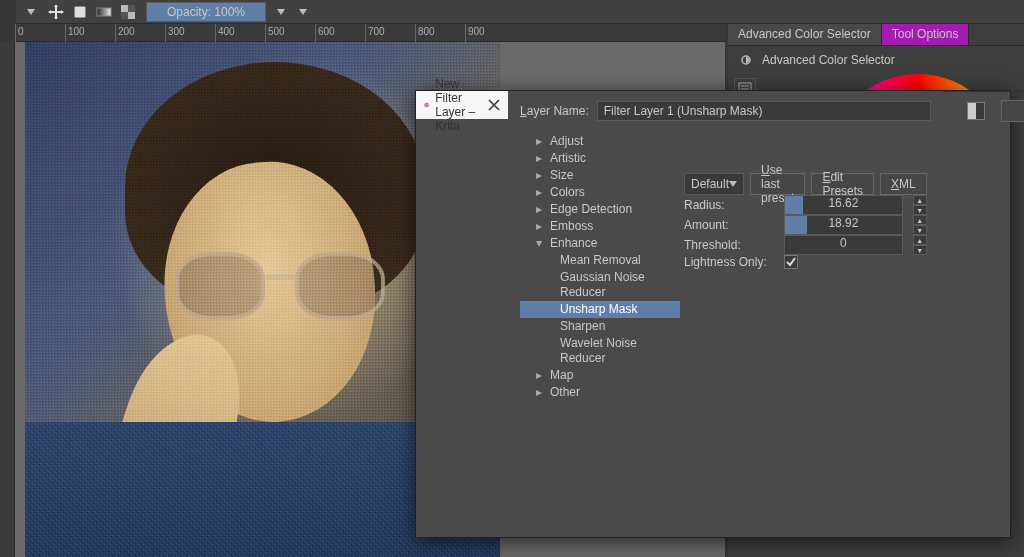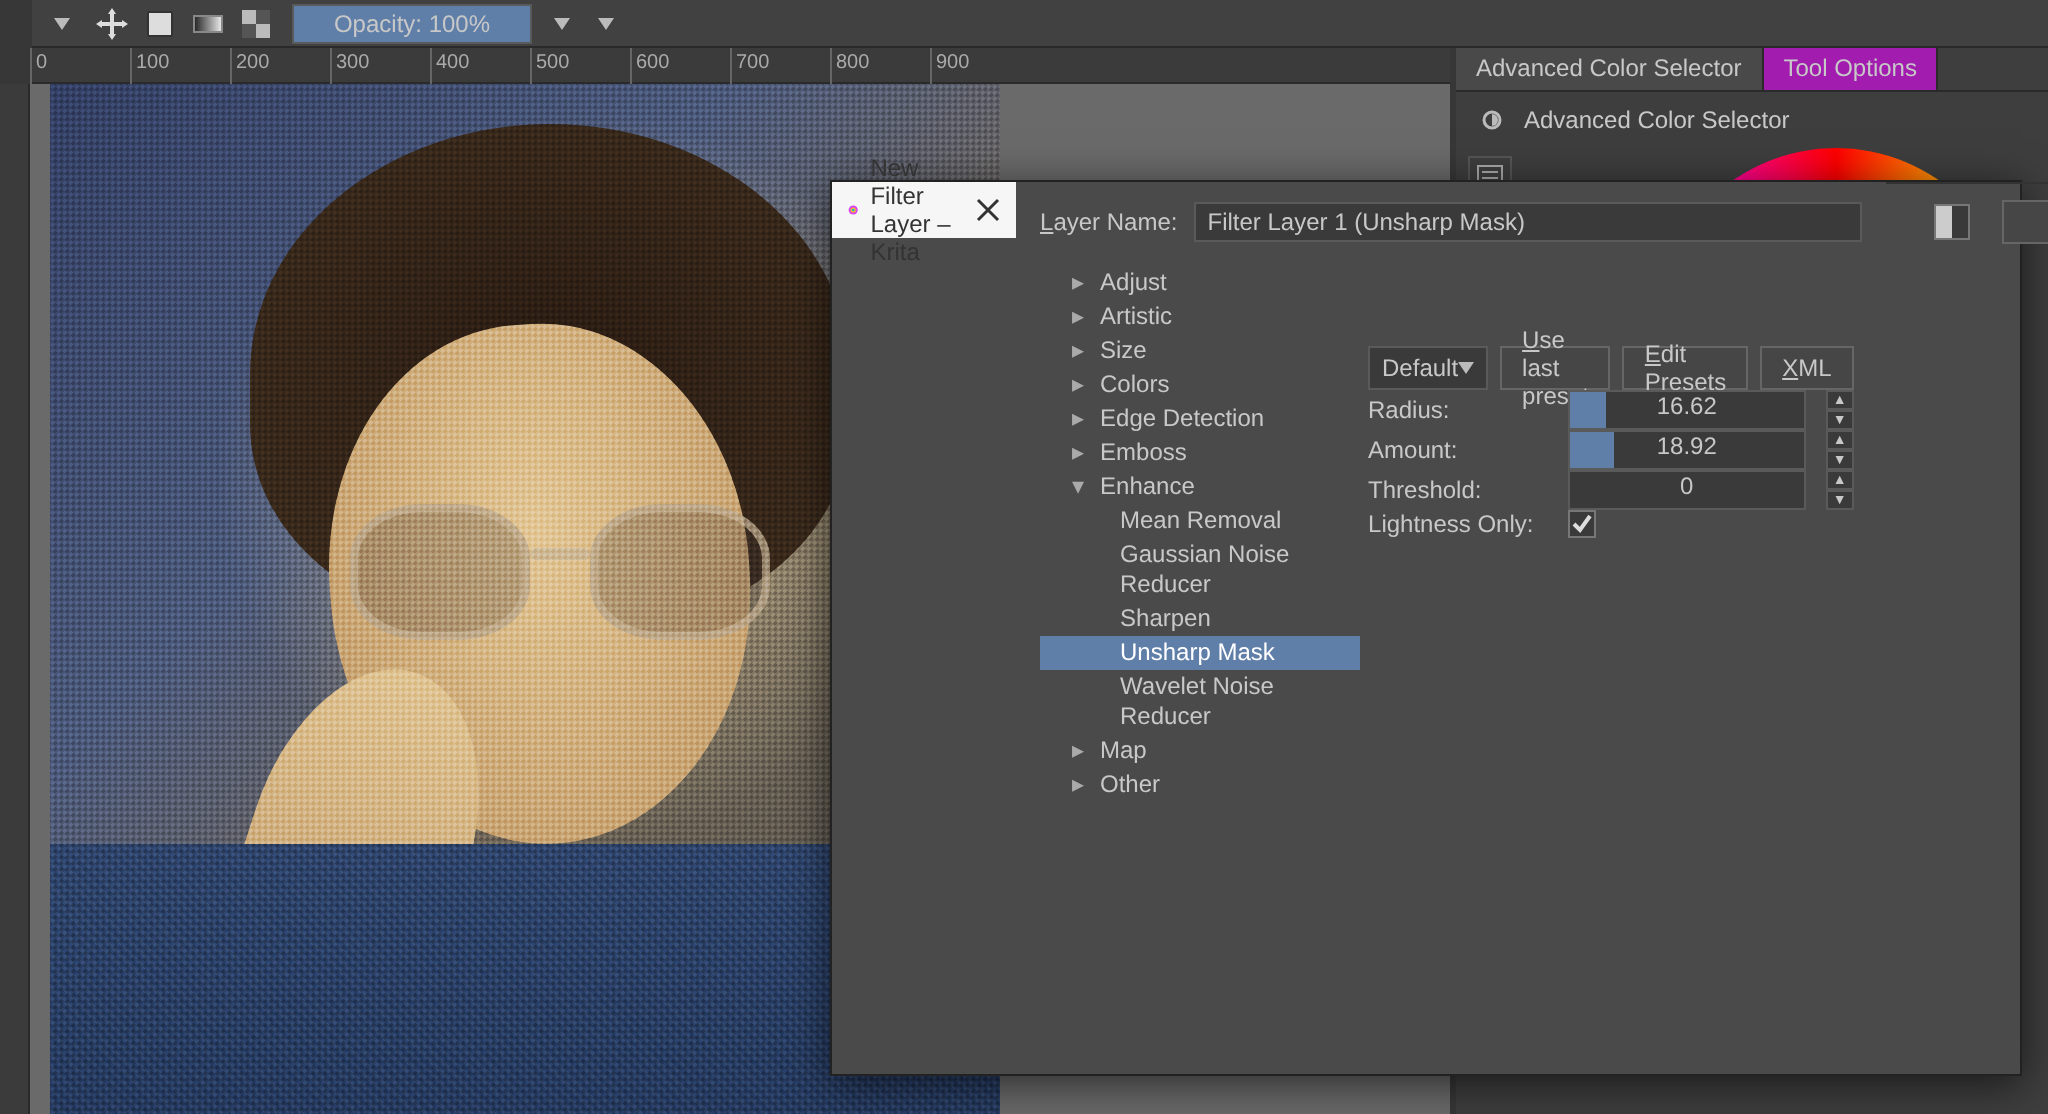--- a/index.html
+++ b/index.html
@@ -293,25 +293,25 @@
         <div class="tree-item">
             <span class="caret">▾</span>
             <span>Enhance</span>
           </div>
         <div class="tree-item child">
             <span>Mean Removal</span>
           </div>
         <div class="tree-item child">
             <span>Gaussian Noise Reducer</span>
           </div>
+        <div class="tree-item child selected">
+            <span>Unsharp Mask</span>
+          </div>
         <div class="tree-item child">
             <span>Sharpen</span>
-          </div>
-        <div class="tree-item child selected">
-            <span>Unsharp Mask</span>
           </div>
         <div class="tree-item child">
             <span>Wavelet Noise Reducer</span>
           </div>
         <div class="tree-item">
             <span class="caret">▸</span>
             <span>Map</span>
           </div>
         <div class="tree-item">
             <span class="caret">▸</span>

